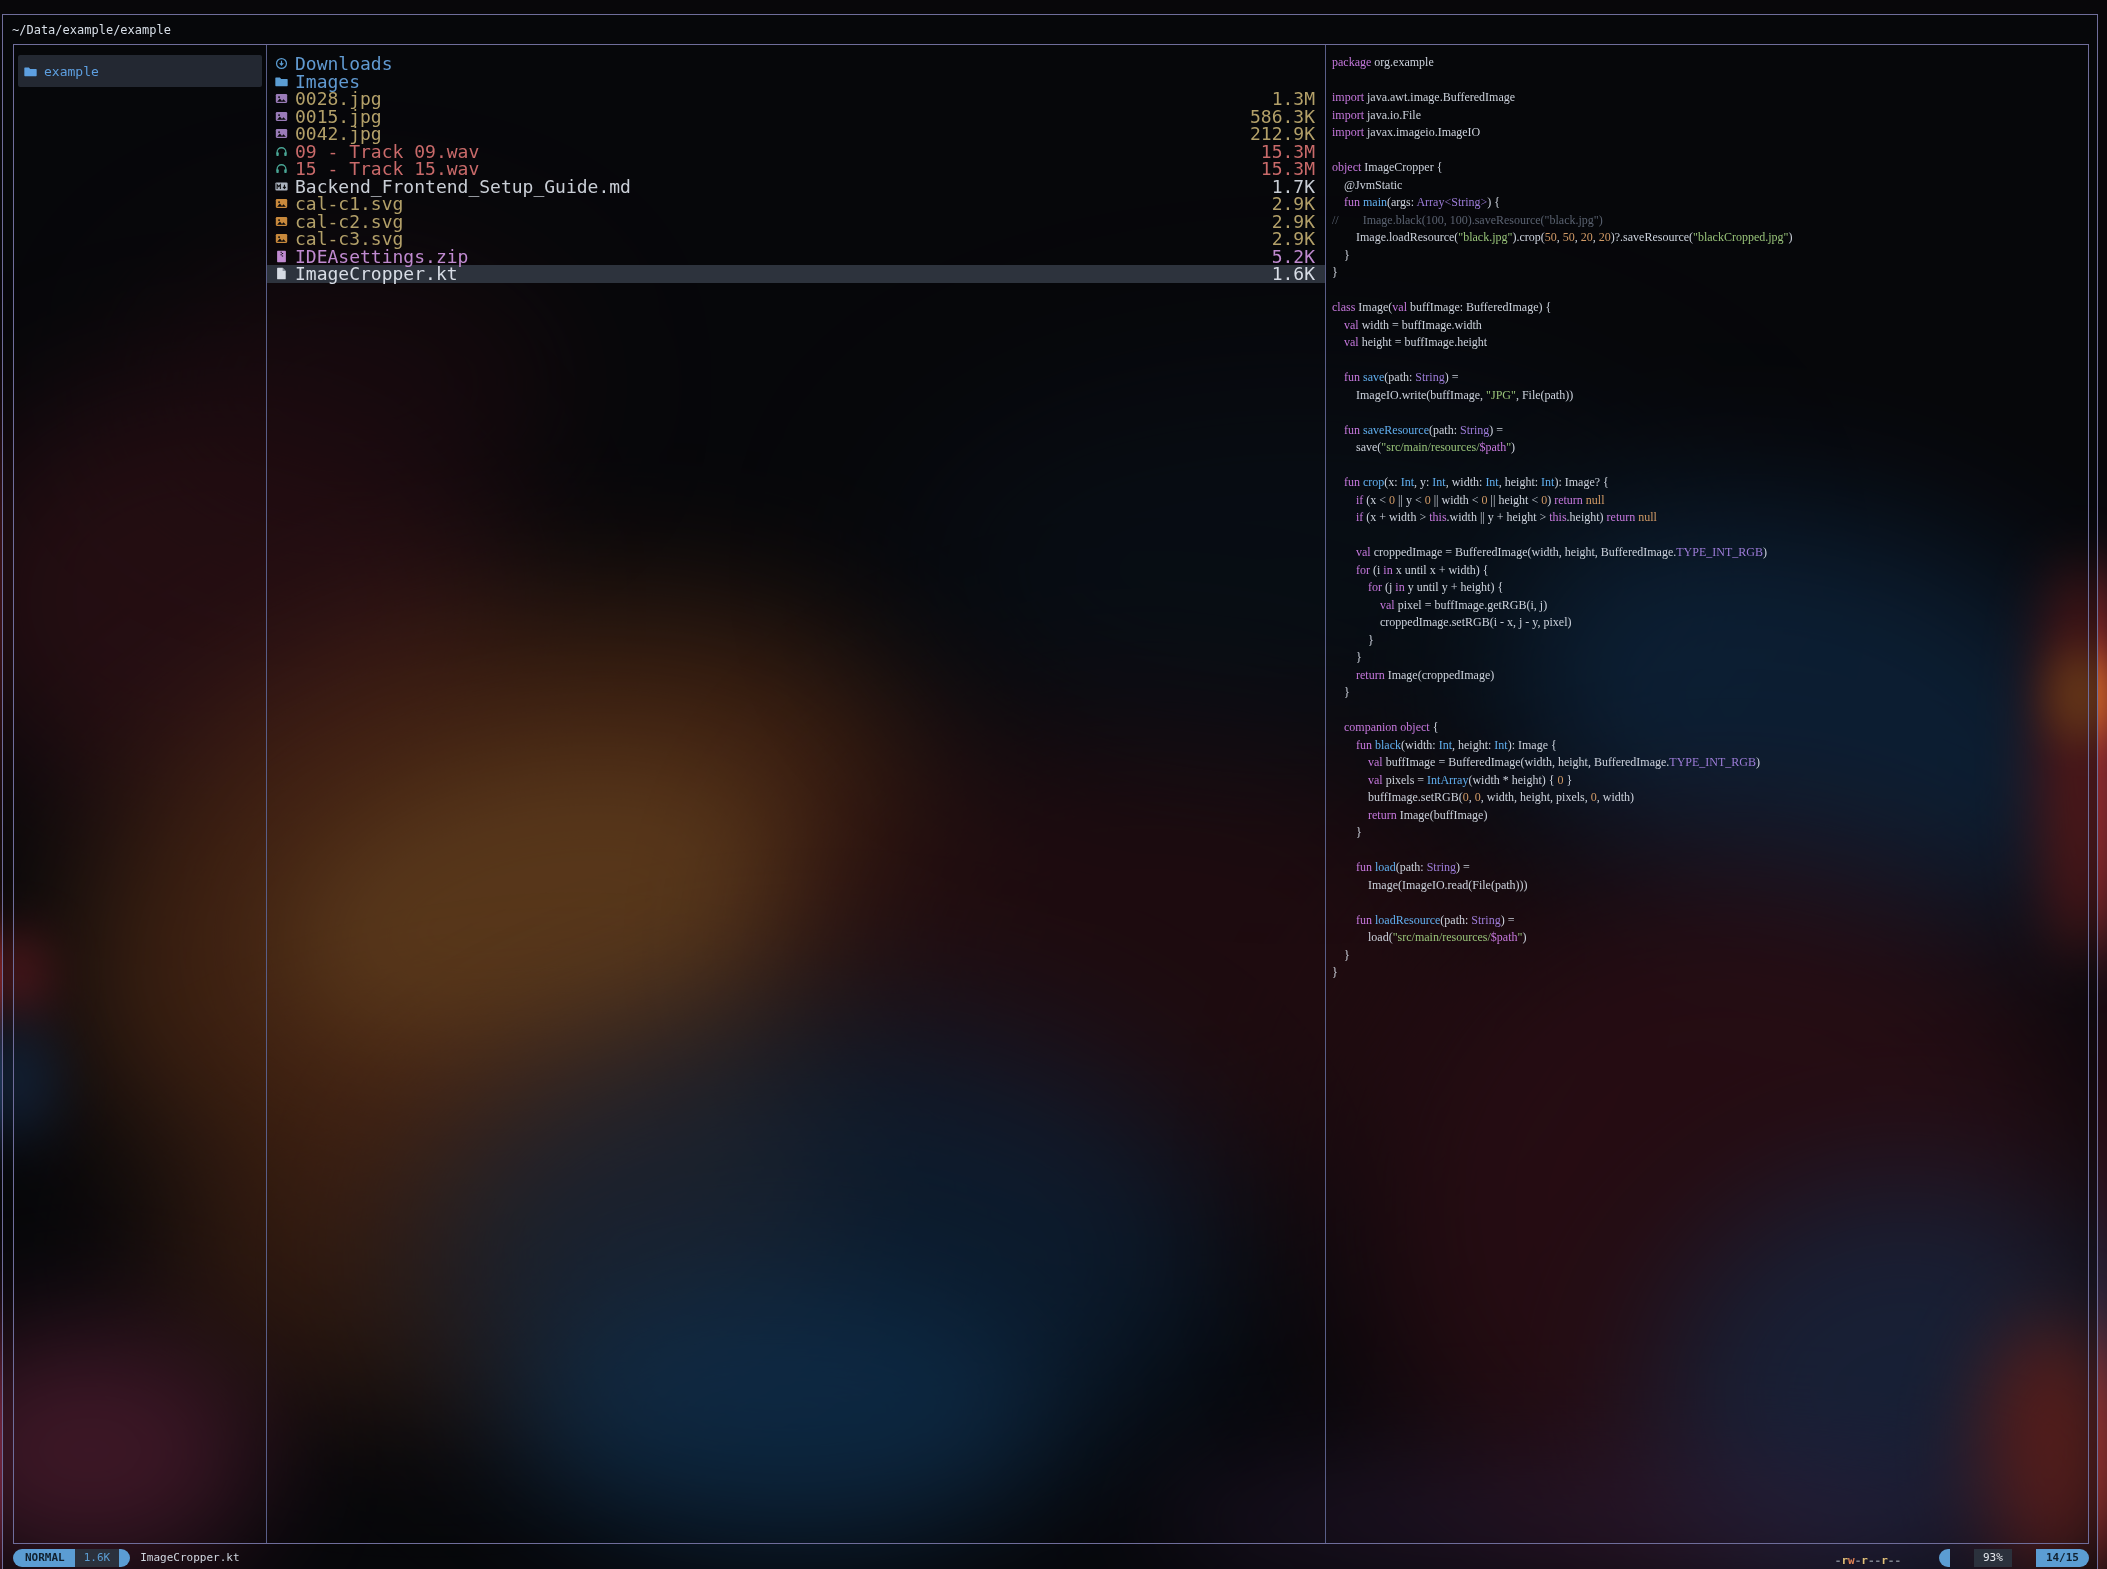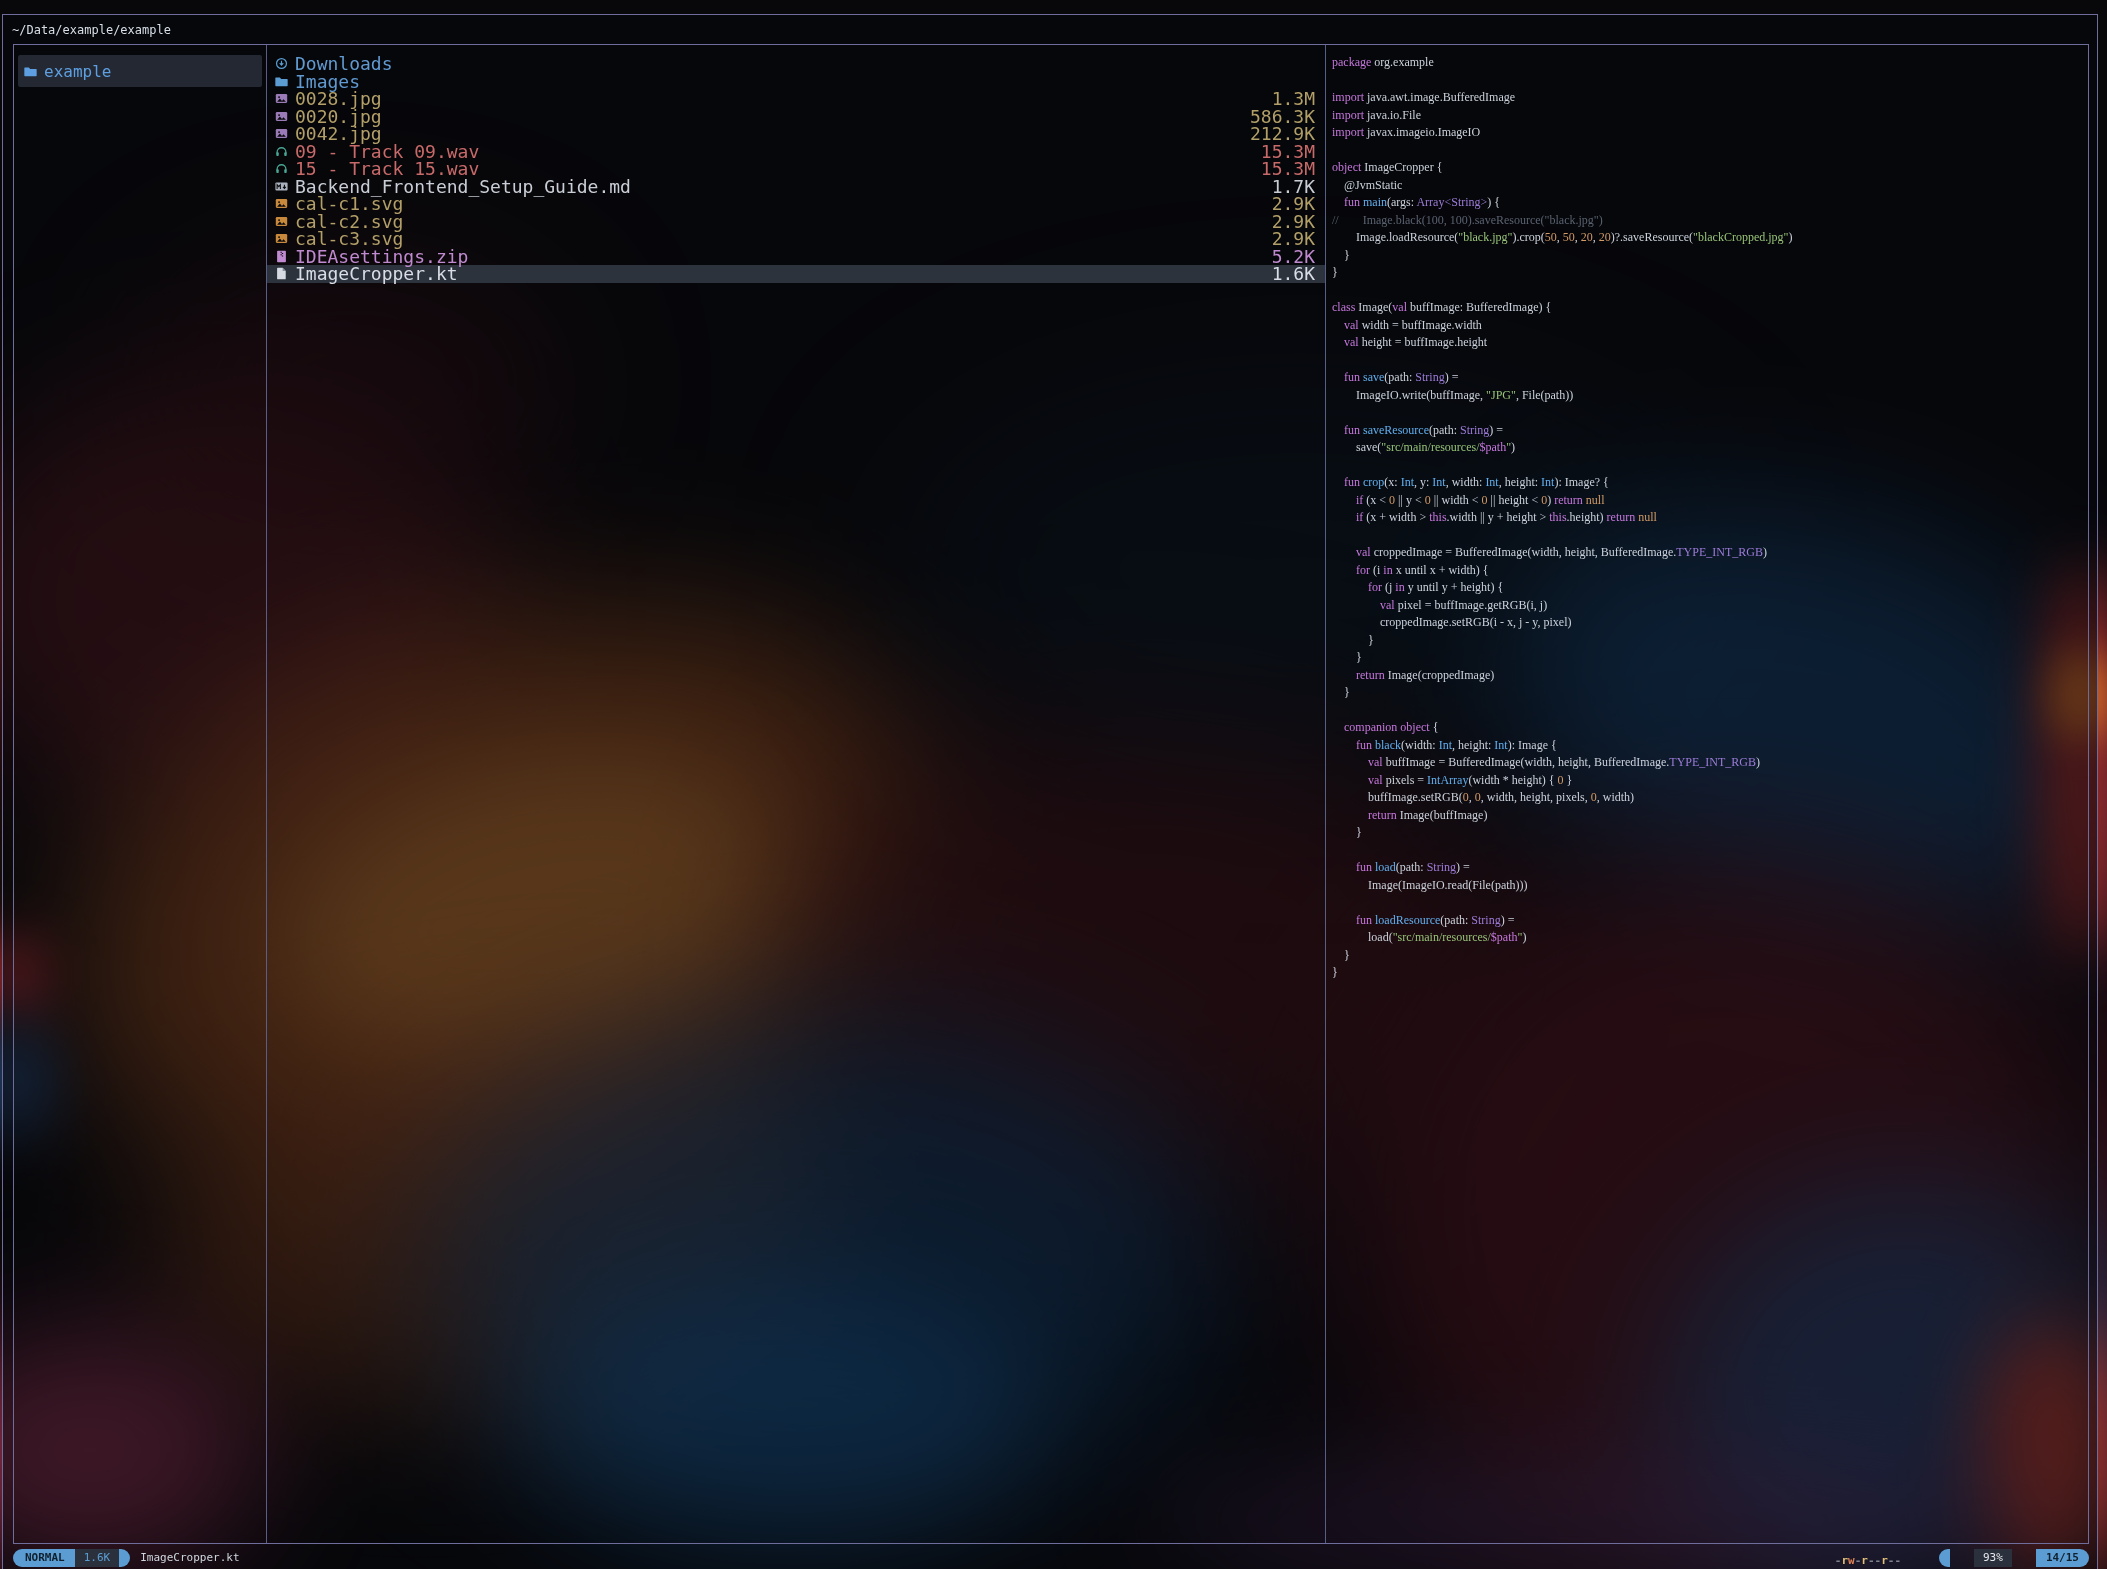--- a/index.html
+++ b/index.html
@@ -25,21 +25,21 @@
     color:#d8dfe8;font-size:12px;letter-spacing:0;}
   .mainbox{position:absolute;left:10px;top:29px;right:8px;bottom:27px;
     border:1px solid var(--border);display:flex;}
   .col-parent{width:252px;flex:none;padding:10px 4px 0 4px;}
   .v-div{width:1px;flex:none;background:var(--divider);}
   .col-files{width:1058px;flex:none;padding-top:10px;overflow:hidden;}
   .col-preview{flex:1;padding:10px 4px 0 6px;overflow:hidden;position:relative;font-family:Liberation Serif, serif;}
 
   
   .prow{display:flex;align-items:center;height:19px;border-radius:2px;
-    padding:16px 6px;font-size:16px;}
+    padding:16px 6px;font-size:13px;}
   .prow.hl{background:var(--parent-bg);}
   .prow .ri{width:13px;height:13px;margin-right:7px;flex:none;display:inline-flex;}
   .prow .rn{color:#5d9fe0;}
 
   
   .frow{display:flex;align-items:center;height:17.5px;padding:0 10px 0 8px;
     font-size:18px;white-space:nowrap;}
   .frow .ri{width:13px;height:13px;margin-right:7px;flex:none;display:inline-flex;}
   .frow .rn{flex:none;}
   .frow .sp{flex:1;}
@@ -154,21 +154,21 @@
           <span class="rs" style="color: rgb(179, 160, 105);">1.3M</span>
         </div>
         <div class="frow">
           <span class="ri">
             <svg viewBox="0 0 16 16" width="13" height="13">
               <rect x="1" y="2.5" width="14" height="11" rx="1.4" fill="#9a7bb8"></rect>
               <circle cx="5" cy="6.3" r="1.2" fill="#0a0a0c"></circle>
               <path d="M2.6 12l3.4-4 2.6 3 1.8-2.2 3 3.2z" fill="#0a0a0c"></path>
             </svg>
           </span>
-          <span class="rn" style="color: rgb(179, 160, 105);">0020.jpg</span>
+          <span class="rn" style="color: rgb(179, 160, 105);">0015.jpg</span>
           <span class="sp"></span>
           <span class="rs" style="color: rgb(179, 160, 105);">586.3K</span>
         </div>
         <div class="frow">
           <span class="ri">
             <svg viewBox="0 0 16 16" width="13" height="13">
               <rect x="1" y="2.5" width="14" height="11" rx="1.4" fill="#9a7bb8"></rect>
               <circle cx="5" cy="6.3" r="1.2" fill="#0a0a0c"></circle>
               <path d="M2.6 12l3.4-4 2.6 3 1.8-2.2 3 3.2z" fill="#0a0a0c"></path>
             </svg>

